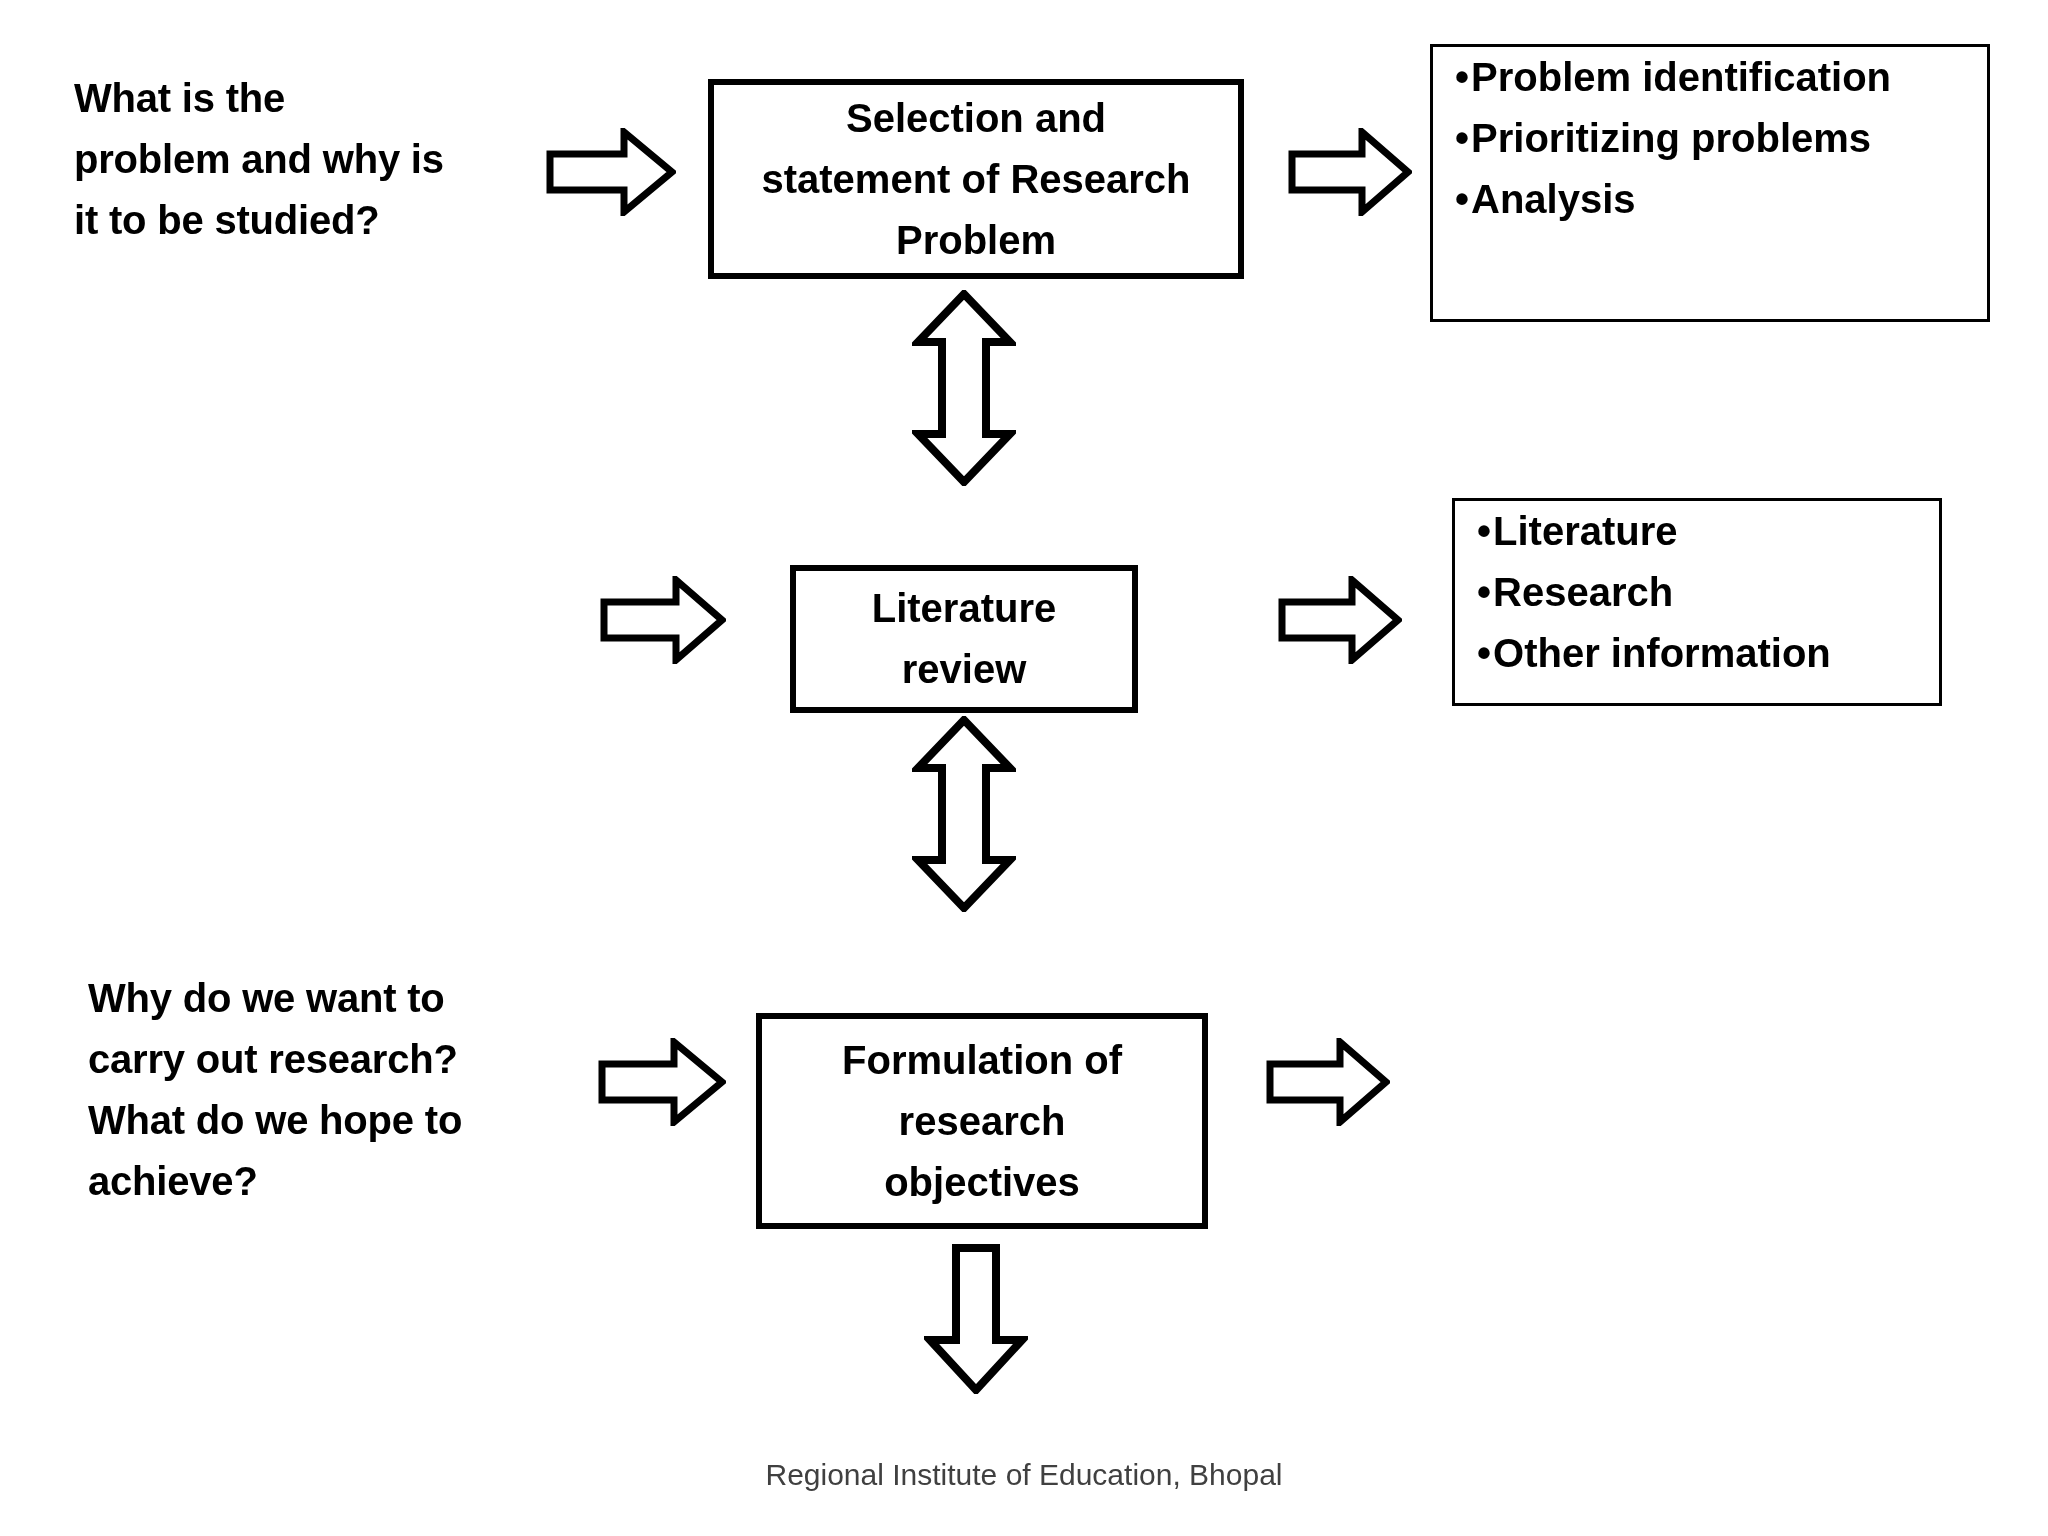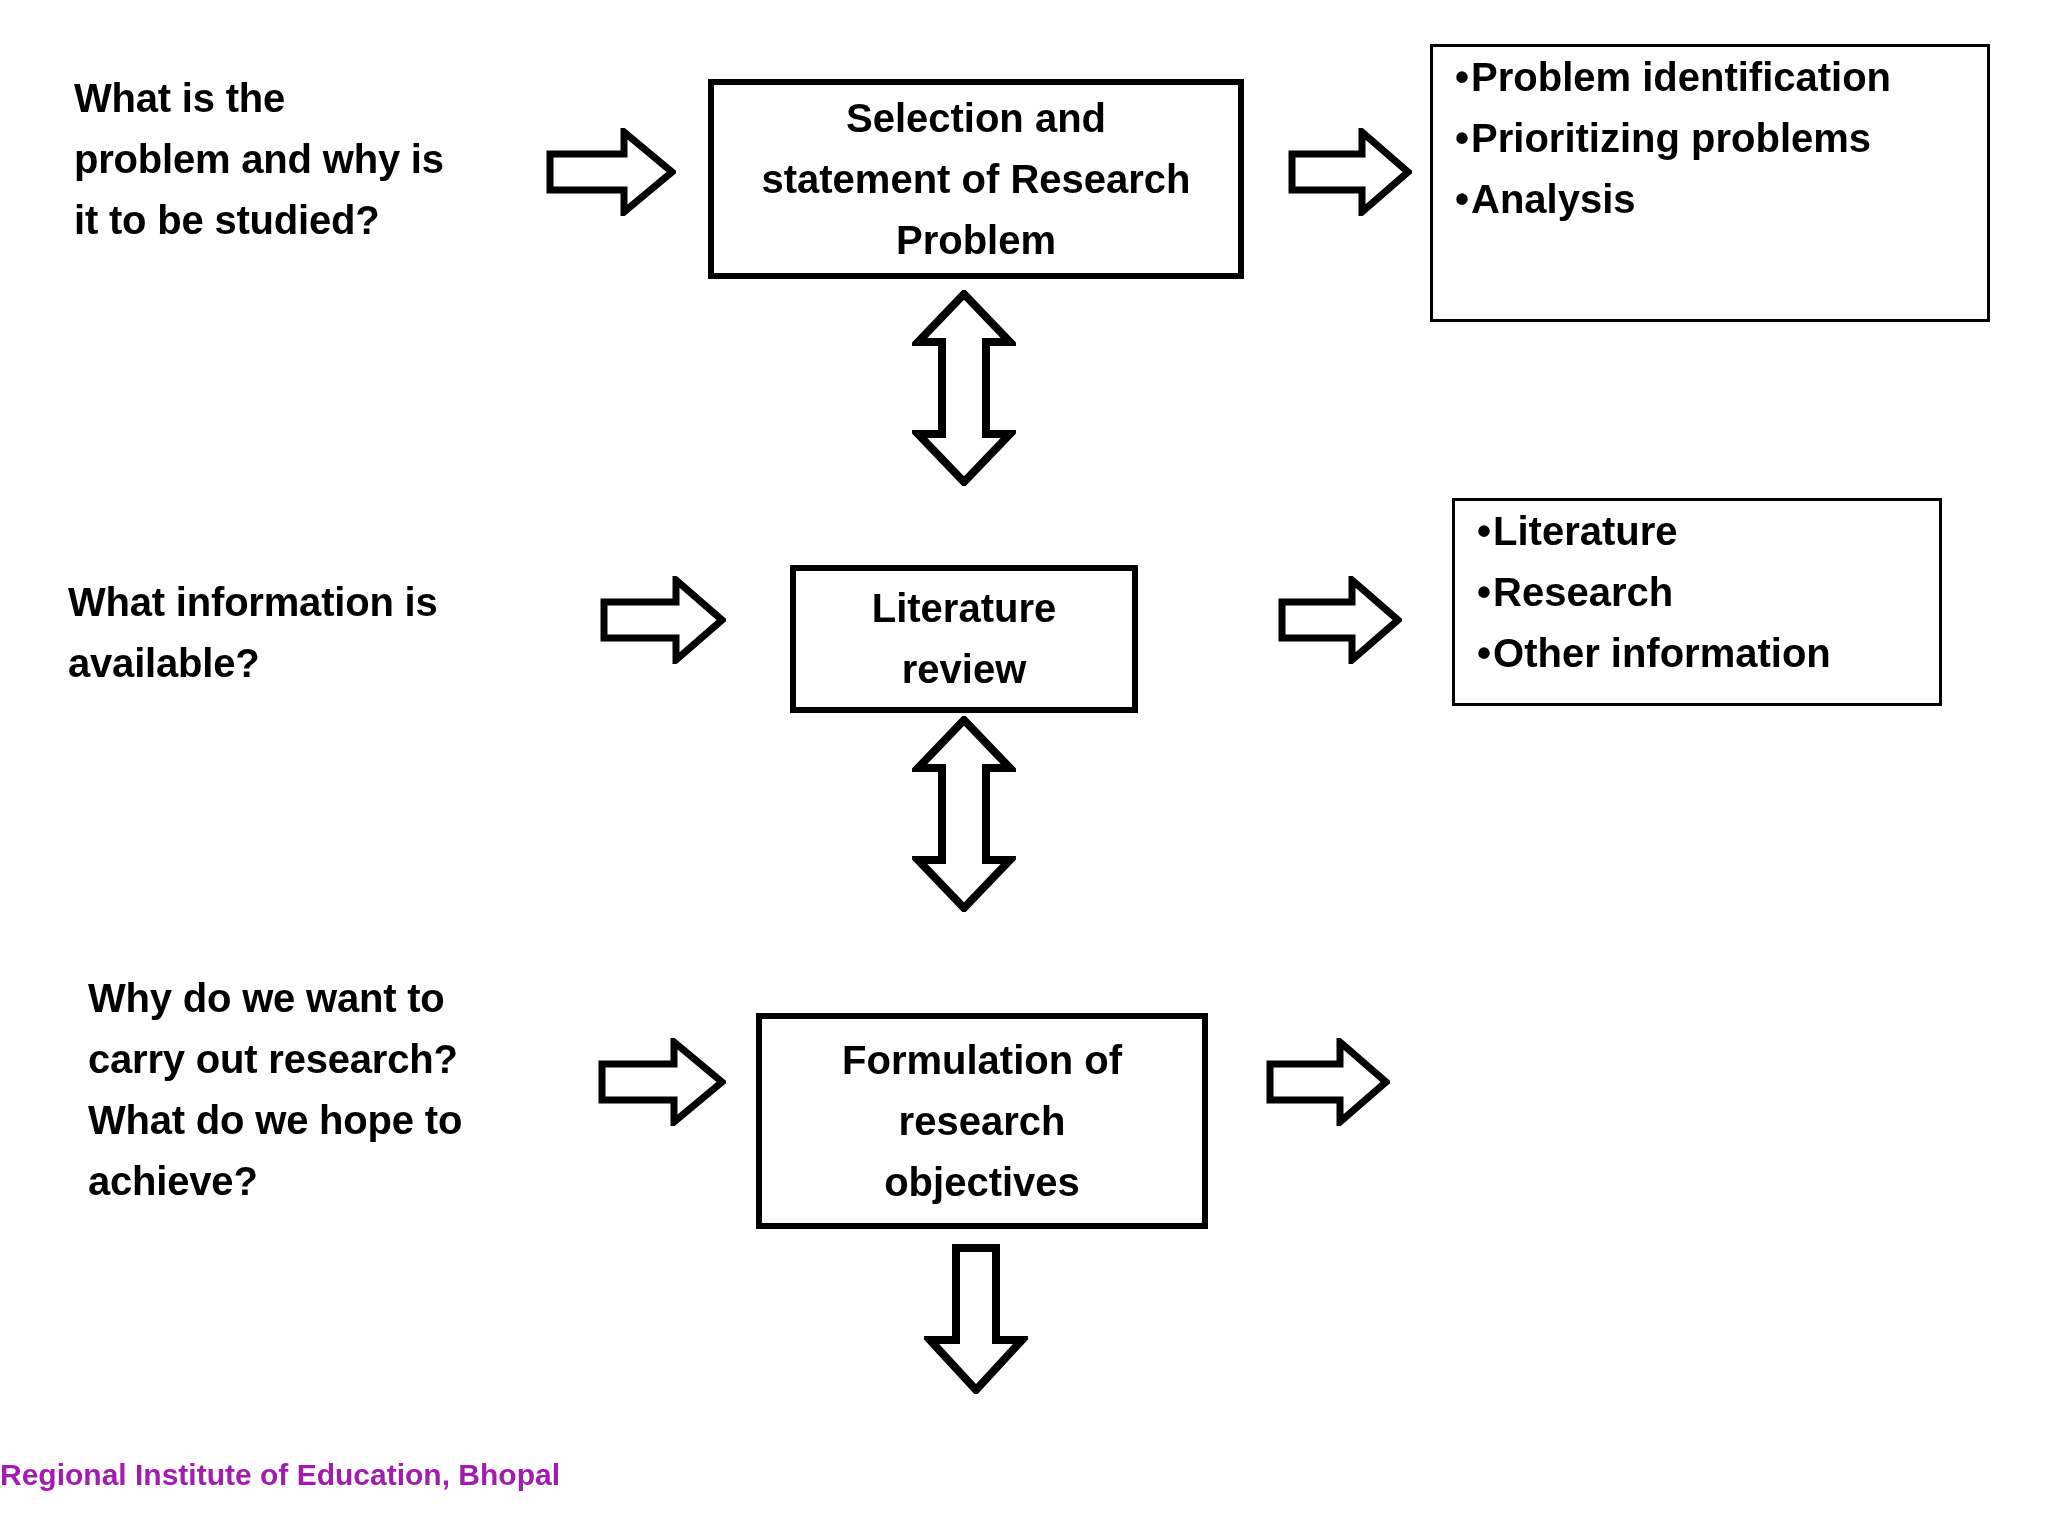--- a/index.html
+++ b/index.html
@@ -76,22 +76,23 @@
     display: inline;
     margin-right: 2px;
   }
 
   
   .arrow-right svg, .arrow-updown svg, .arrow-down svg { display: block; }
 
   
   .footer {
     font-size: 30px;
-    color: #a21caf;
-    font-weight: bold;
+    color: #404040;
+    font-weight: normal;
+    text-align: center;
     width: 100%;
     font-family: "Liberation Sans", sans-serif;
   }
 </style>
 </head>
 <body>
 
 <div class="canvas">
 
   <div class="abs question" style="left:74px; top:68px; width:470px;">What is the
@@ -123,22 +124,20 @@
       <li>Analysis</li>
     </ul>
   </div>
 
   <div class="abs arrow-updown" style="left:912px; top:290px; width:104px; height:196px;">
     <svg width="104" height="196" viewBox="0 0 104 196">
       <path d="M52 4 L98 52 H74 V144 H98 L52 192 L6 144 H30 V52 H6 Z" fill="#ffffff" stroke="#000000" stroke-width="8" stroke-linejoin="miter"></path>
     </svg>
   </div>
 
-  <div class="abs question" style="left:68px; top:572px; width:470px;">What information is
-available?</div>
 
   <div class="abs arrow-right" style="left:600px; top:576px; width:126px; height:88px;">
     <svg width="126" height="88" viewBox="0 0 126 88">
       <path d="M4 26 H76 V4 L122 44 L76 84 V62 H4 Z" fill="#ffffff" stroke="#000000" stroke-width="7" stroke-linejoin="miter"></path>
     </svg>
   </div>
 
   <div class="abs process-box" style="left:790px; top:530px; width:348px; height:148px;">
     <div class="label">Literature
 review</div>

